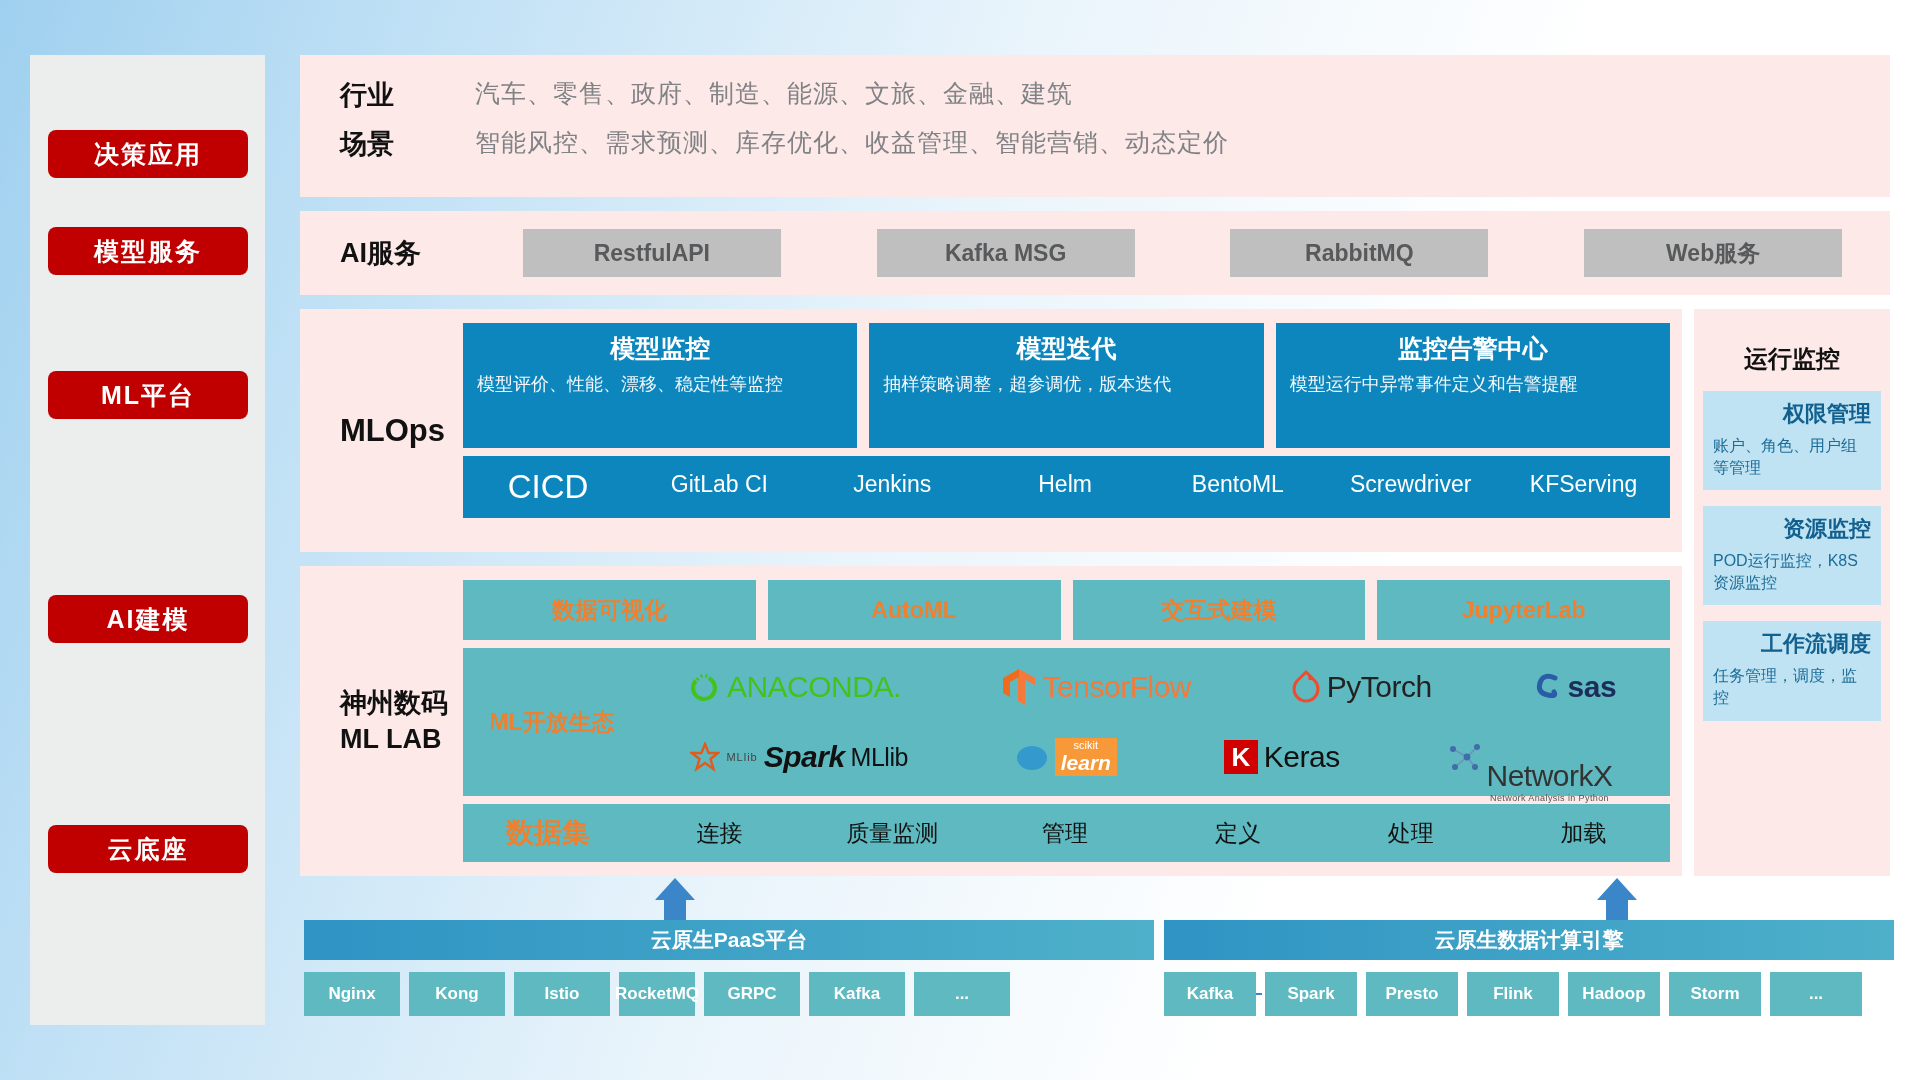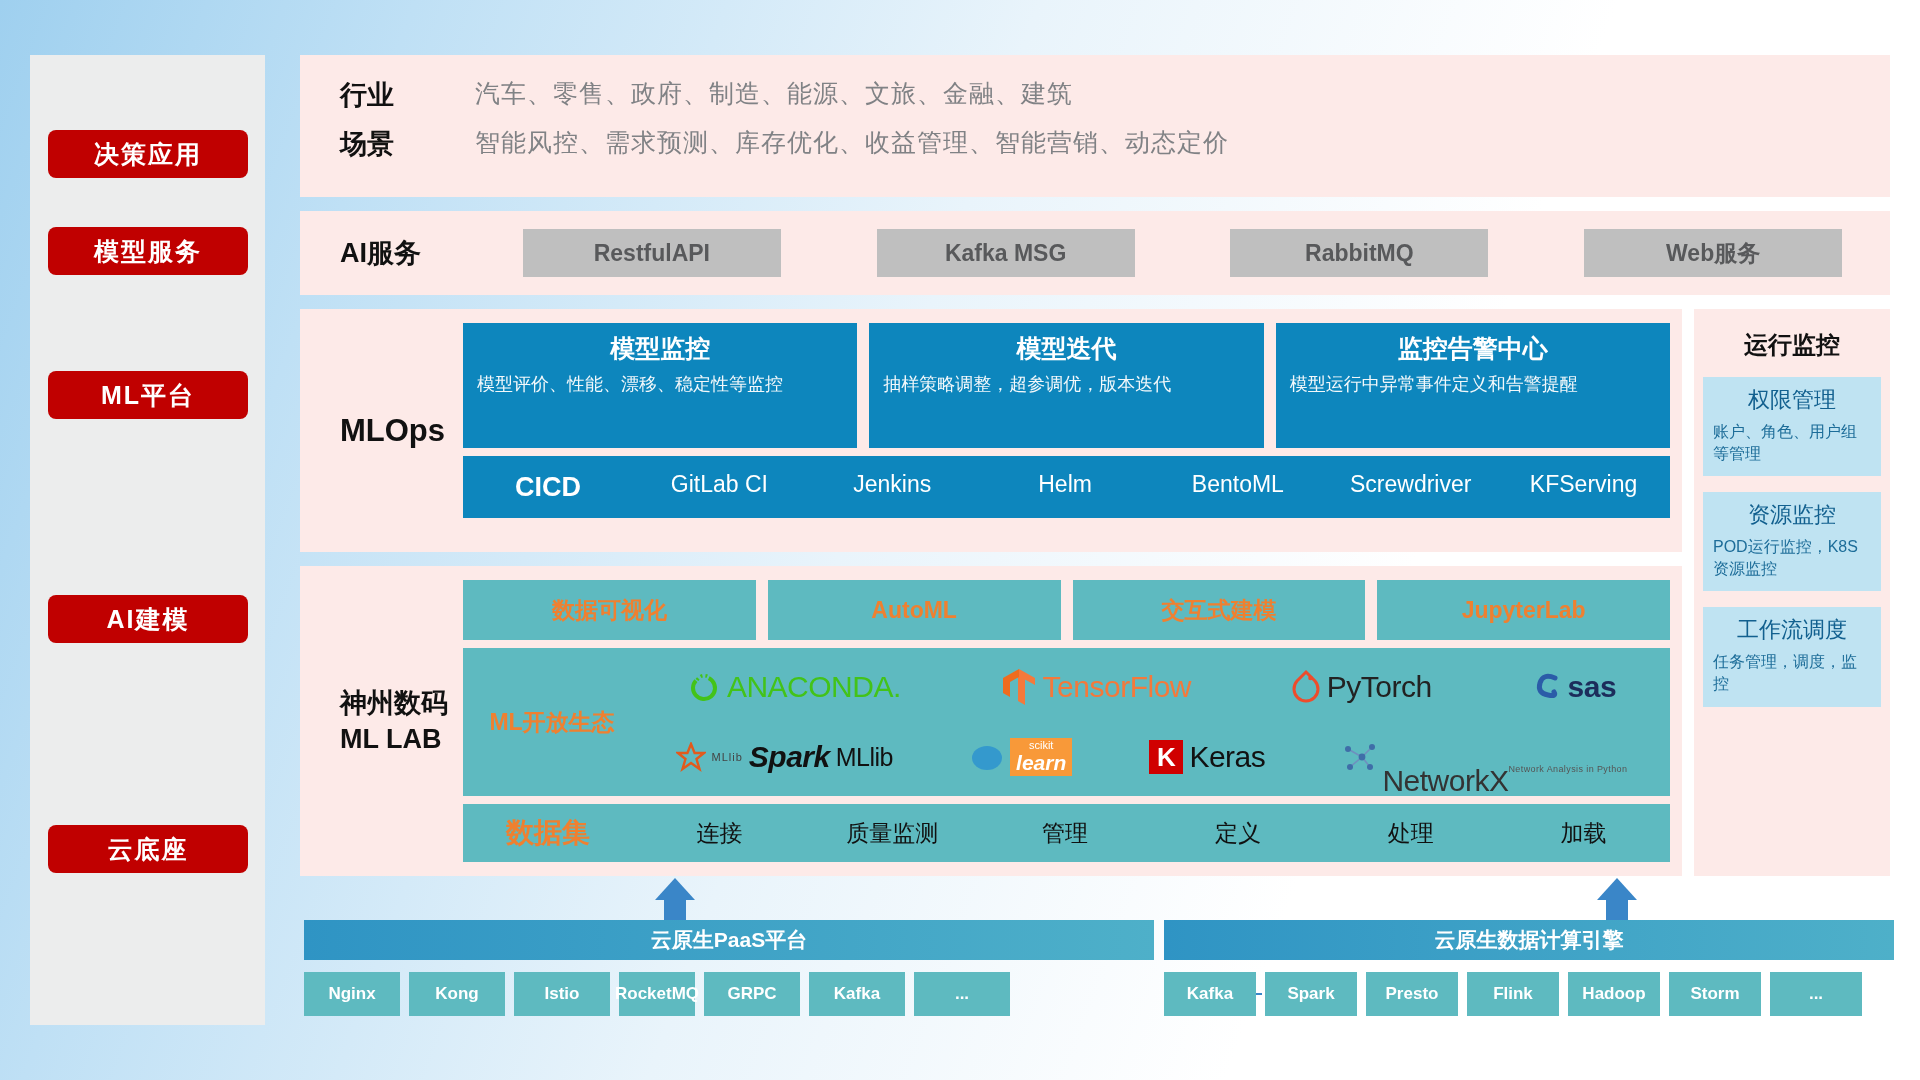--- a/index.html
+++ b/index.html
@@ -69,41 +69,41 @@
   .ml-card .t {
     font-size: 25px; font-weight: bold; text-align: center;
     margin-bottom: 8px; line-height: 1.2;
   }
   .ml-card .d { font-size: 18px; line-height: 1.45; color: #f2f8fb; }
   .cicd-bar {
     background: #0d86bd; height: 62px; display: flex; align-items: center;
     color: #fff;
   }
   .cicd-bar .cicd-title {
-    width: 170px; text-align: center; font-size: 27px; font-weight: bold;
+    width: 170px; text-align: center; font-size: 33px; font-weight: normal;
   }
   .cicd-items { display: flex; flex: 1; }
   .cicd-item {
     flex: 1; text-align: center; font-size: 23px; line-height: 1.25;
     height: 34px; overflow: visible;
   }
   
   #monitor-col {
     width: 196px; background: #fdeae8; padding: 10px 8px;
     display: flex; flex-direction: column; align-items: center;
   }
   #monitor-col .mon-title {
-    font-size: 24px; font-weight: bold; color: #111; margin: 10px 0 16px;
+    font-size: 24px; font-weight: bold; color: #111; margin: 24px 0 16px;
   }
   .mon-card {
     width: 178px; background: #bfe3f2; margin-bottom: 16px;
     padding: 8px 10px 12px; text-align: center;
   }
   .mon-card .mt {
-    font-size: 22px; font-weight: normal; color: #12608f; margin-bottom: 6px;
+    font-size: 22px; font-weight: bold; color: #12608f; margin-bottom: 6px; text-align: right;
   }
   .mon-card .md {
     font-size: 16px; color: #1d6d99; text-align: left; line-height: 1.35;
   }
   #row-lab {
     flex: 1; display: flex; align-items: center;
     padding: 14px 12px 14px 40px; min-height: 292px;
   }
   #row-lab .row-label { width: 123px; font-size: 27px; }
   .lab-right { flex: 1; display: flex; flex-direction: column; gap: 8px; }
@@ -323,21 +323,21 @@
                     <line x1="6" y1="8" x2="20" y2="16" stroke="#6f8fbf" stroke-width="1.6"></line>
                     <line x1="20" y1="16" x2="8" y2="26" stroke="#6f8fbf" stroke-width="1.6"></line>
                     <line x1="20" y1="16" x2="30" y2="6" stroke="#6f8fbf" stroke-width="1.6"></line>
                     <line x1="20" y1="16" x2="28" y2="26" stroke="#6f8fbf" stroke-width="1.6"></line>
                     <circle cx="6" cy="8" r="3" fill="#3f6ea8"></circle>
                       <circle cx="20" cy="16" r="3.4" fill="#3f6ea8"></circle>
                     <circle cx="8" cy="26" r="3" fill="#3f6ea8"></circle>
                       <circle cx="30" cy="6" r="3" fill="#3f6ea8"></circle>
                     <circle cx="28" cy="26" r="3" fill="#3f6ea8"></circle>
                   </svg>
-                  <div style="display:flex;flex-direction:row;align-items:flex-start;margin-top:48px;">
+                  <div style="display:flex;flex-direction:column;align-items:center;margin-top:48px;">
                     <span class="logo-txt" style="color:#333;">NetworkX</span>
                     <span style="font-size:9px;color:#555;letter-spacing:0.4px;">Network Analysis in Python</span>
                   </div>
                 </div>
               </div>
 
             </div>
           </div>
 
           <div class="data-bar">

